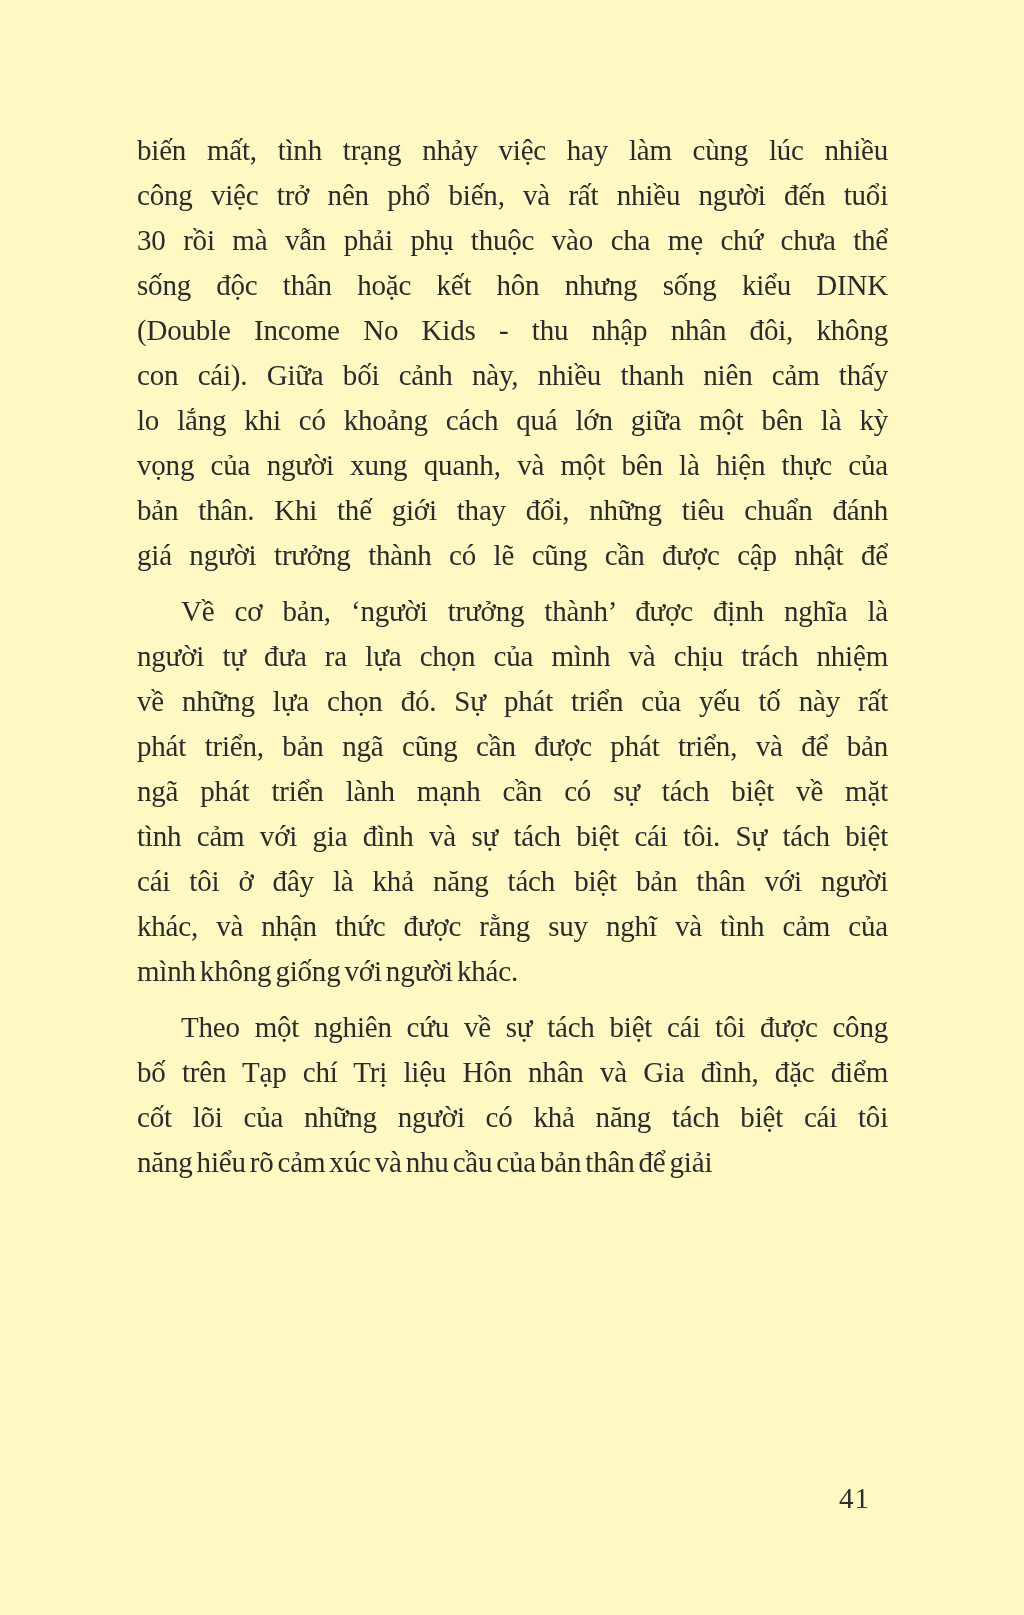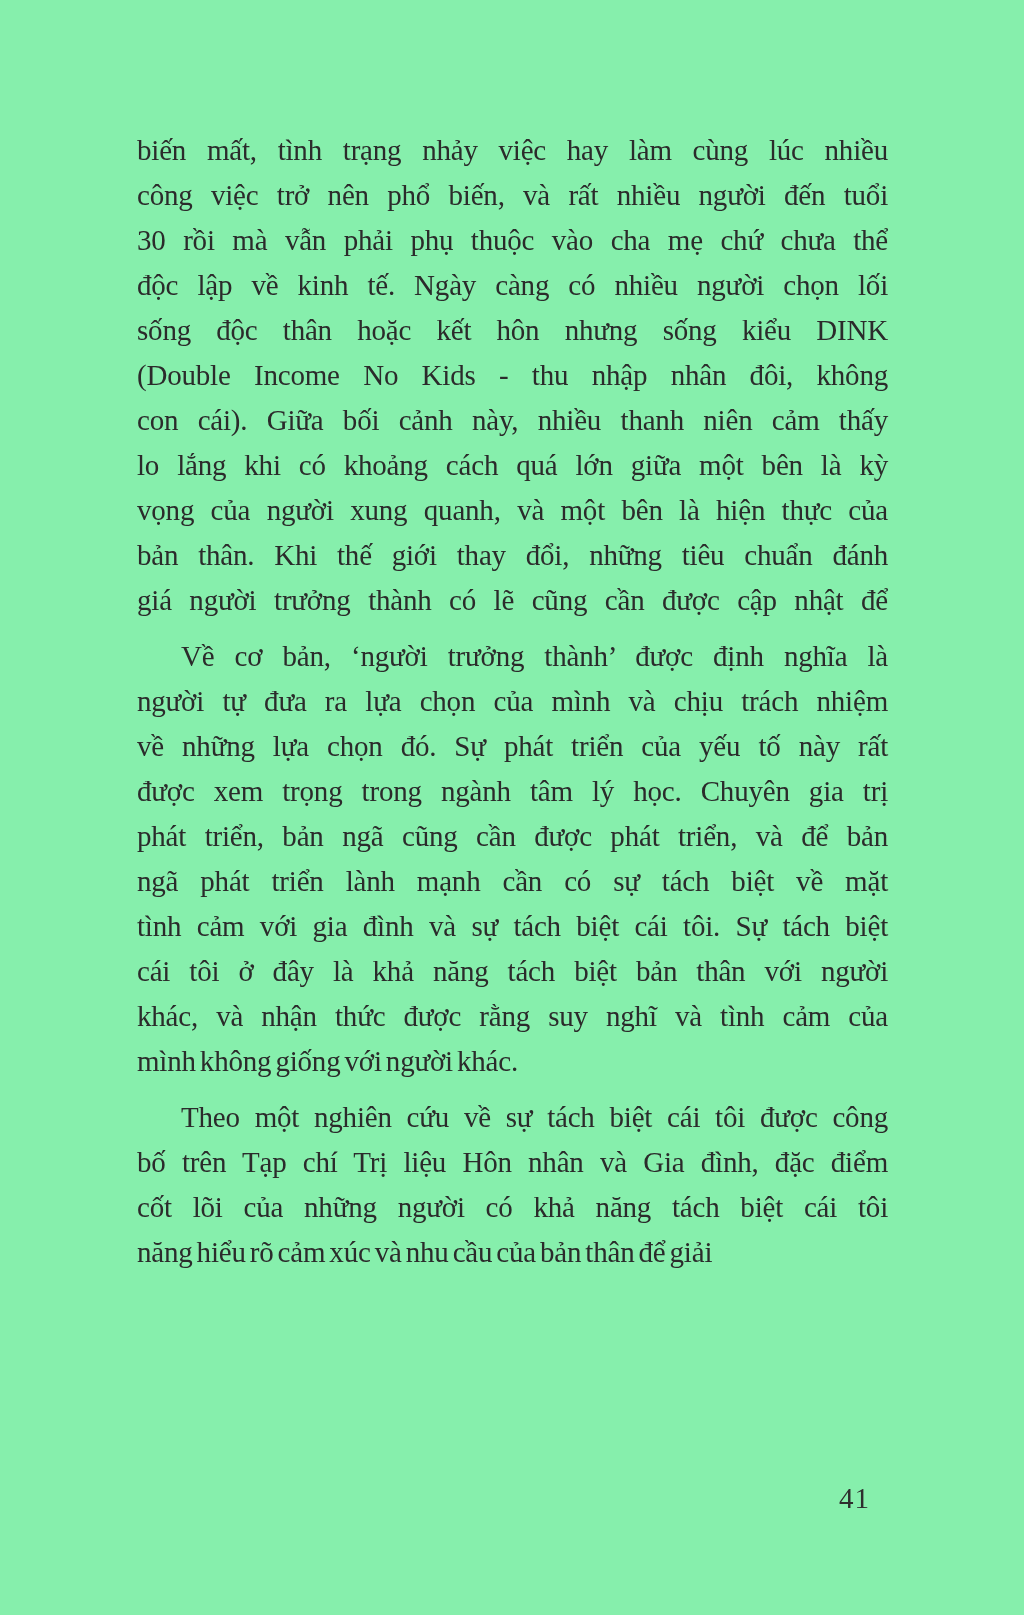--- a/index.html
+++ b/index.html
@@ -10,21 +10,21 @@
     width: 1024px;
     height: 1615px;
     background: #ffffff;
     position: relative;
     overflow: hidden;
     font-family: "Liberation Serif", "DejaVu Serif", serif;
   }
   .book-page {
     position: absolute;
     inset: 0;
-    background: #86efac;
+    background: #fef9c3;
   }
   .text-block {
     position: absolute;
     left: 137px;
     top: 128px;
     width: 751px;
     color: #2b2b2b;
     font-size: 29px;
     line-height: 45px;
     letter-spacing: -0.2px;
@@ -59,34 +59,32 @@
 </style>
 </head>
 <body>
 
 <div class="book-page">
   <div class="text-block" id="text-block">
       <div class="paragraph">
         <div class="line">biến mất, tình trạng nhảy việc hay làm cùng lúc nhiều</div>
         <div class="line">công việc trở nên phổ biến, và rất nhiều người đến tuổi</div>
         <div class="line">30 rồi mà vẫn phải phụ thuộc vào cha mẹ chứ chưa thể</div>
-        <div class="line">độc lập về kinh tế. Ngày càng có nhiều người chọn lối</div>
         <div class="line">sống độc thân hoặc kết hôn nhưng sống kiểu DINK</div>
         <div class="line">(Double Income No Kids - thu nhập nhân đôi, không</div>
         <div class="line">con cái). Giữa bối cảnh này, nhiều thanh niên cảm thấy</div>
         <div class="line">lo lắng khi có khoảng cách quá lớn giữa một bên là kỳ</div>
         <div class="line">vọng của người xung quanh, và một bên là hiện thực của</div>
         <div class="line">bản thân. Khi thế giới thay đổi, những tiêu chuẩn đánh</div>
         <div class="line">giá người trưởng thành có lẽ cũng cần được cập nhật để</div>
       </div>
       <div class="paragraph">
         <div class="line indent">Về cơ bản, ‘người trưởng thành’ được định nghĩa là</div>
         <div class="line">người tự đưa ra lựa chọn của mình và chịu trách nhiệm</div>
         <div class="line">về những lựa chọn đó. Sự phát triển của yếu tố này rất</div>
-        <div class="line">được xem trọng trong ngành tâm lý học. Chuyên gia trị</div>
         <div class="line">phát triển, bản ngã cũng cần được phát triển, và để bản</div>
         <div class="line">ngã phát triển lành mạnh cần có sự tách biệt về mặt</div>
         <div class="line">tình cảm với gia đình và sự tách biệt cái tôi. Sự tách biệt</div>
         <div class="line">cái tôi ở đây là khả năng tách biệt bản thân với người</div>
         <div class="line">khác, và nhận thức được rằng suy nghĩ và tình cảm của</div>
         <div class="line last">mình không giống với người khác.</div>
       </div>
       <div class="paragraph">
         <div class="line indent">Theo một nghiên cứu về sự tách biệt cái tôi được công</div>
         <div class="line">bố trên Tạp chí Trị liệu Hôn nhân và Gia đình, đặc điểm</div>

